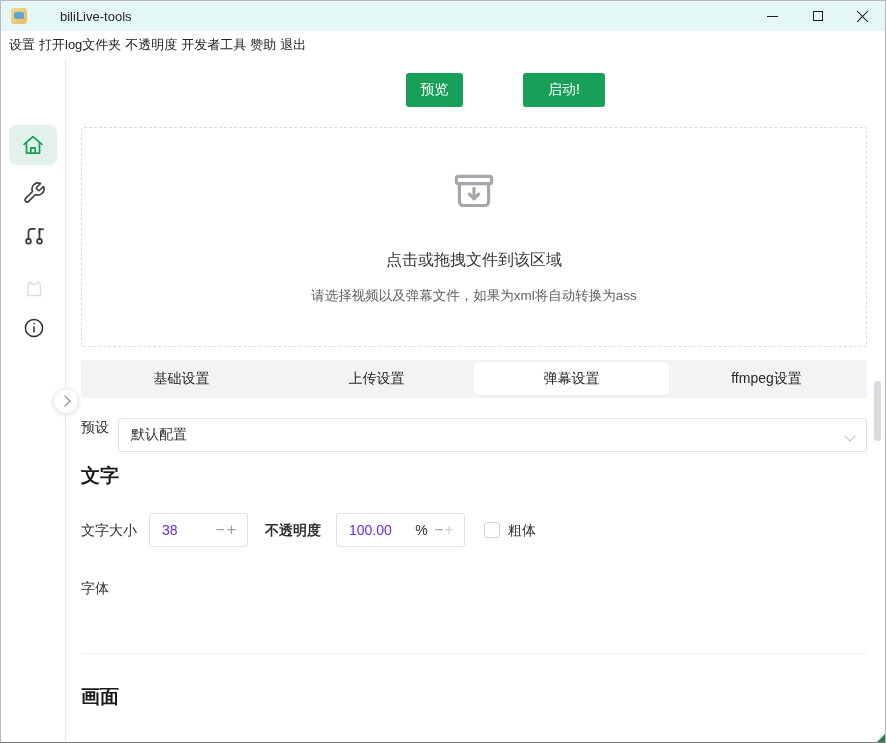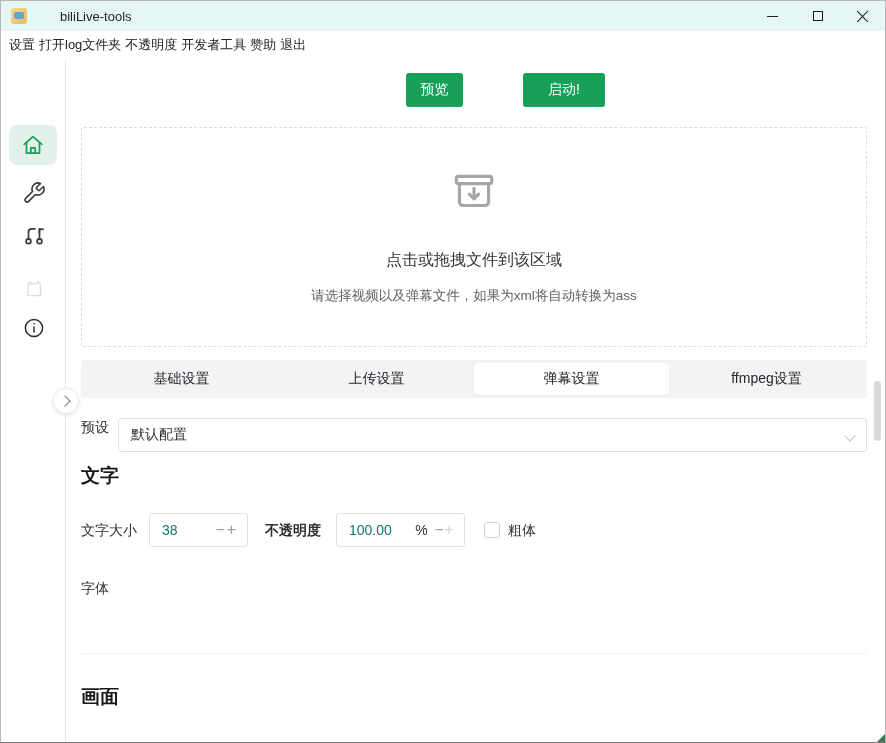--- a/index.html
+++ b/index.html
@@ -69,21 +69,21 @@
     border-right:1.5px solid #c4c4ca; border-bottom:1.5px solid #c4c4ca; transform:rotate(45deg); }
 
   .preset-label { left:80px; top:409px; }
   .preset-select { left:117px; top:409px; width:749px;margin-top:8px; }
 
   .section-title { position:absolute; left:80px; font-size:19px; font-weight:700; color:#19191c; }
   .t-text { top:462px; } .t-screen { top:683px; }
 
   .num-input { position:absolute; top:512px; height:34px; background:#fff; border:1px solid #e0e0e6;
     border-radius:3px; display:flex; align-items:center; padding:0 10px 0 12px; }
-  .num-input input { border:none; outline:none; font-size:14px; color:#0f766e;
+  .num-input input { border:none; outline:none; font-size:14px; color:#6d28d9;
     font-family:inherit; width:100%; min-width:0; background:transparent; }
   .num-suffix { font-size:14px; color:#2f2f33; margin-right:6px; }
   .step { font-size:16px; color:#9c9ca3; width:16px; text-align:center; cursor:pointer; line-height:32px; }
   .step.disabled { color:#d3d3d9; cursor:default; }
   .ni-size { left:148px; width:99px; }
   .ni-opacity { left:335px; width:129px; }
   .lbl-size { left:80px; top:512px; }
   .lbl-opacity { left:264px; top:512px;font-weight:bold; }
   .checkbox { position:absolute; left:483px; top:521px; width:16px; height:16px;
     border:1px solid #cfcfd6; border-radius:3px; background:#fff; cursor:pointer; }

